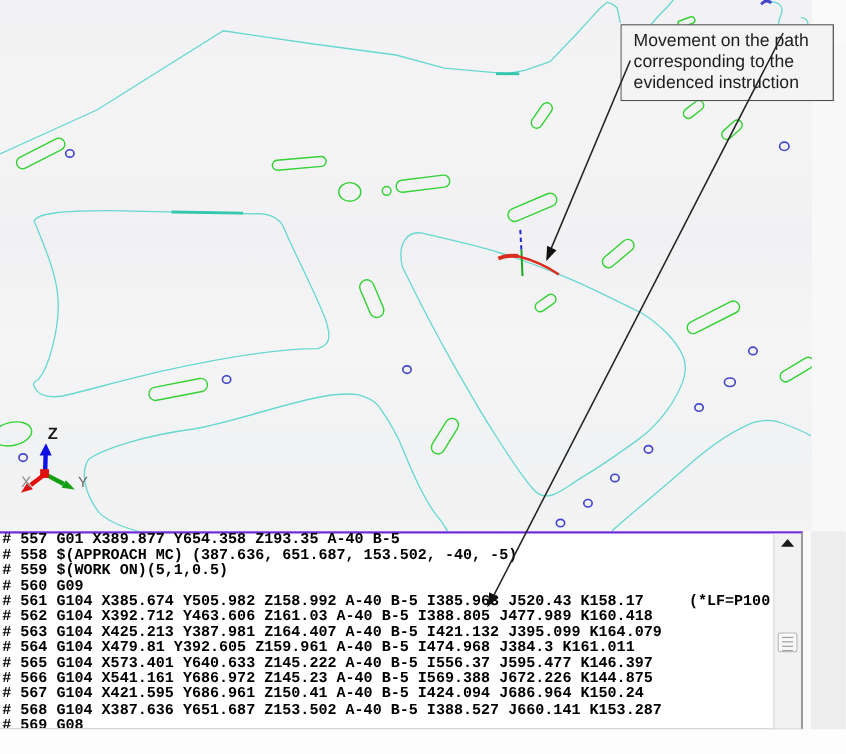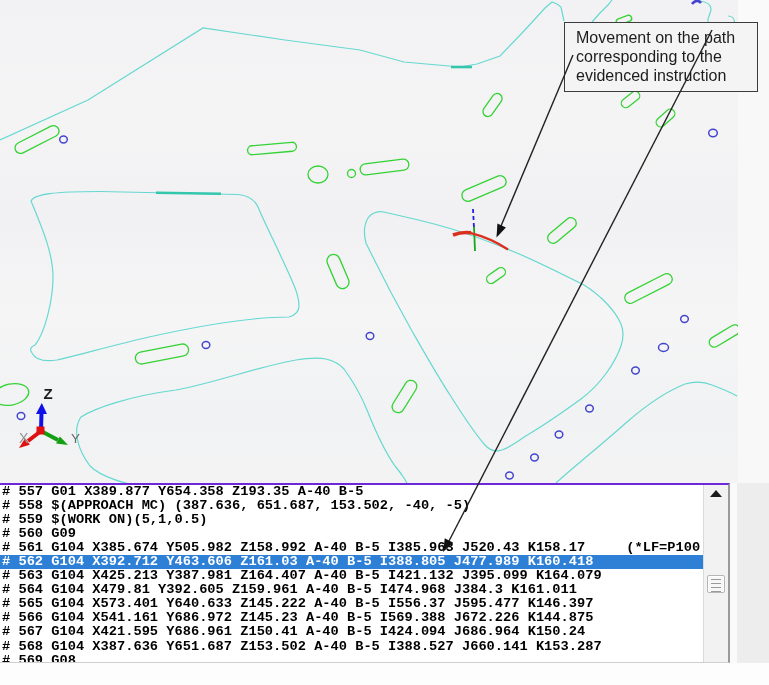--- a/index.html
+++ b/index.html
@@ -113,23 +113,20 @@
 # 560 G09
 # 561 G104 X385.674 Y505.982 Z158.992 A-40 B-5 I385.963 J520.43 K158.17     (*LF=P100
 # 562 G104 X392.712 Y463.606 Z161.03 A-40 B-5 I388.805 J477.989 K160.418
 # 563 G104 X425.213 Y387.981 Z164.407 A-40 B-5 I421.132 J395.099 K164.079
 # 564 G104 X479.81 Y392.605 Z159.961 A-40 B-5 I474.968 J384.3 K161.011
 # 565 G104 X573.401 Y640.633 Z145.222 A-40 B-5 I556.37 J595.477 K146.397
 # 566 G104 X541.161 Y686.972 Z145.23 A-40 B-5 I569.388 J672.226 K144.875
 # 567 G104 X421.595 Y686.961 Z150.41 A-40 B-5 I424.094 J686.964 K150.24
 # 568 G104 X387.636 Y651.687 Z153.502 A-40 B-5 I388.527 J660.141 K153.287
 # 569 G08</pre>
-<div id="hl">
-      <pre># 562 G104 X392.712 Y463.606 Z161.03 A-40 B-5 I388.805 J477.989 K160.418</pre>
-    </div>
 <div id="sb">
       <div id="sbup"></div>
       <div id="sbthumb">
         <div></div>
         <div></div>
         <div></div>
         <div></div>
       </div>
     </div>
 </div>

